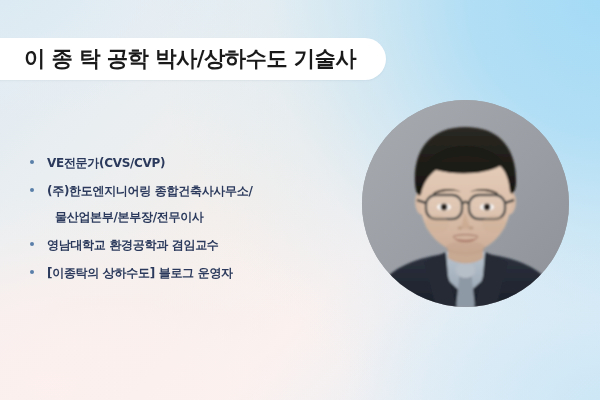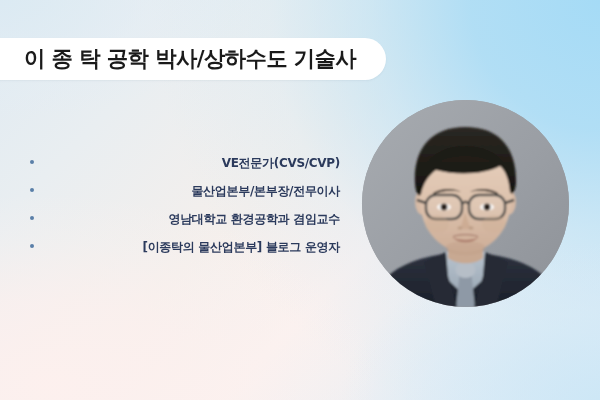--- a/index.html
+++ b/index.html
@@ -9,21 +9,20 @@
     background: #ffffff;
   }
 
   .slide {
     position: relative;
     width: 600px;
     height: 400px;
     overflow: hidden;
     font-family: "DejaVu Sans", "Liberation Sans", sans-serif;
     background-color: #e6eef3;
-    text-align: right;
   }
 
   
   .bg-base {
     position: absolute;
     inset: 0;
     background: linear-gradient(135deg,
         #dfeaf2 0%,
         #e9eef1 22%,
         #f4efec 45%,
@@ -165,35 +164,36 @@
     <div class="bullet-row">
       <span class="bullet-dot"></span>
       <div class="bullet-body">
         <div class="bullet-line">VE전문가(CVS/CVP)</div>
       </div>
     </div>
 
     <div class="bullet-row">
       <span class="bullet-dot"></span>
       <div class="bullet-body">
+        <div class="bullet-line">(주)한도엔지니어링 종합건축사사무소/</div>
         <div class="bullet-line sub">물산업본부/본부장/전무이사</div>
       </div>
     </div>
 
     <div class="bullet-row">
       <span class="bullet-dot"></span>
       <div class="bullet-body">
         <div class="bullet-line">영남대학교 환경공학과 겸임교수</div>
       </div>
     </div>
 
     <div class="bullet-row">
       <span class="bullet-dot"></span>
       <div class="bullet-body">
-        <div class="bullet-line">[이종탁의 물산업본부] 블로그 운영자</div>
+        <div class="bullet-line">[이종탁의 상하수도] 블로그 운영자</div>
       </div>
     </div>
 
   </div>
 
   <div class="portrait">
     <svg class="portrait-svg" viewBox="0 0 207 207" preserveAspectRatio="xMidYMid slice">
       <defs>
         <linearGradient id="bgGrad" x1="0" y1="0" x2="1" y2="1">
           <stop offset="0%" stop-color="#a7abb0"></stop>

